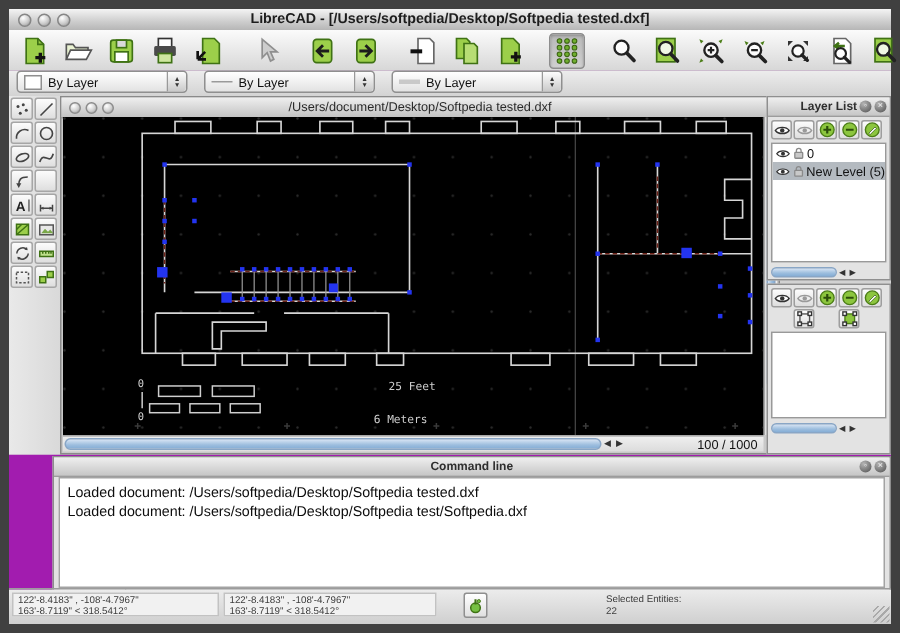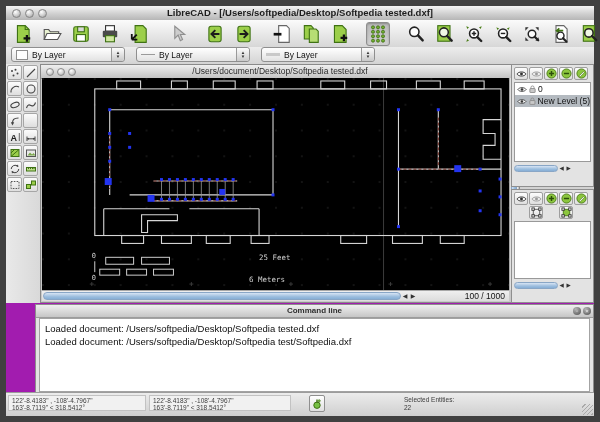--- a/index.html
+++ b/index.html
@@ -490,20 +490,27 @@
         <div class="hthumb"></div>
         <div class="harrow">◀</div>
         <div class="harrow">▶</div>
         <div class="zoomlabel">100 / 1000</div>
       </div>
     </div>
 
     <div class="dock">
 
       <div class="panel layer-panel">
+        <div class="panel-titlebar">
+          <div class="panel-title">Layer List</div>
+          <div class="panel-btns">
+            <div class="rbtn">◦</div>
+            <div class="rbtn">×</div>
+          </div>
+        </div>
         <div class="panel-toolbar">
           <div class="pbtn">
               <svg width="11" height="8" viewBox="0 0 12 8">
                 <path d="M1 4C3 1 9 1 11 4C9 7 3 7 1 4z" fill="#fff" stroke="#333"></path>
                 <circle cx="6" cy="4" r="1.6" fill="#333"></circle>
               </svg>
             </div>
           <div class="pbtn">
               <svg width="11" height="8" viewBox="0 0 12 8">
                 <path d="M1 4C3 1 9 1 11 4C9 7 3 7 1 4z" fill="#eee" stroke="#9a9a9a"></path>

